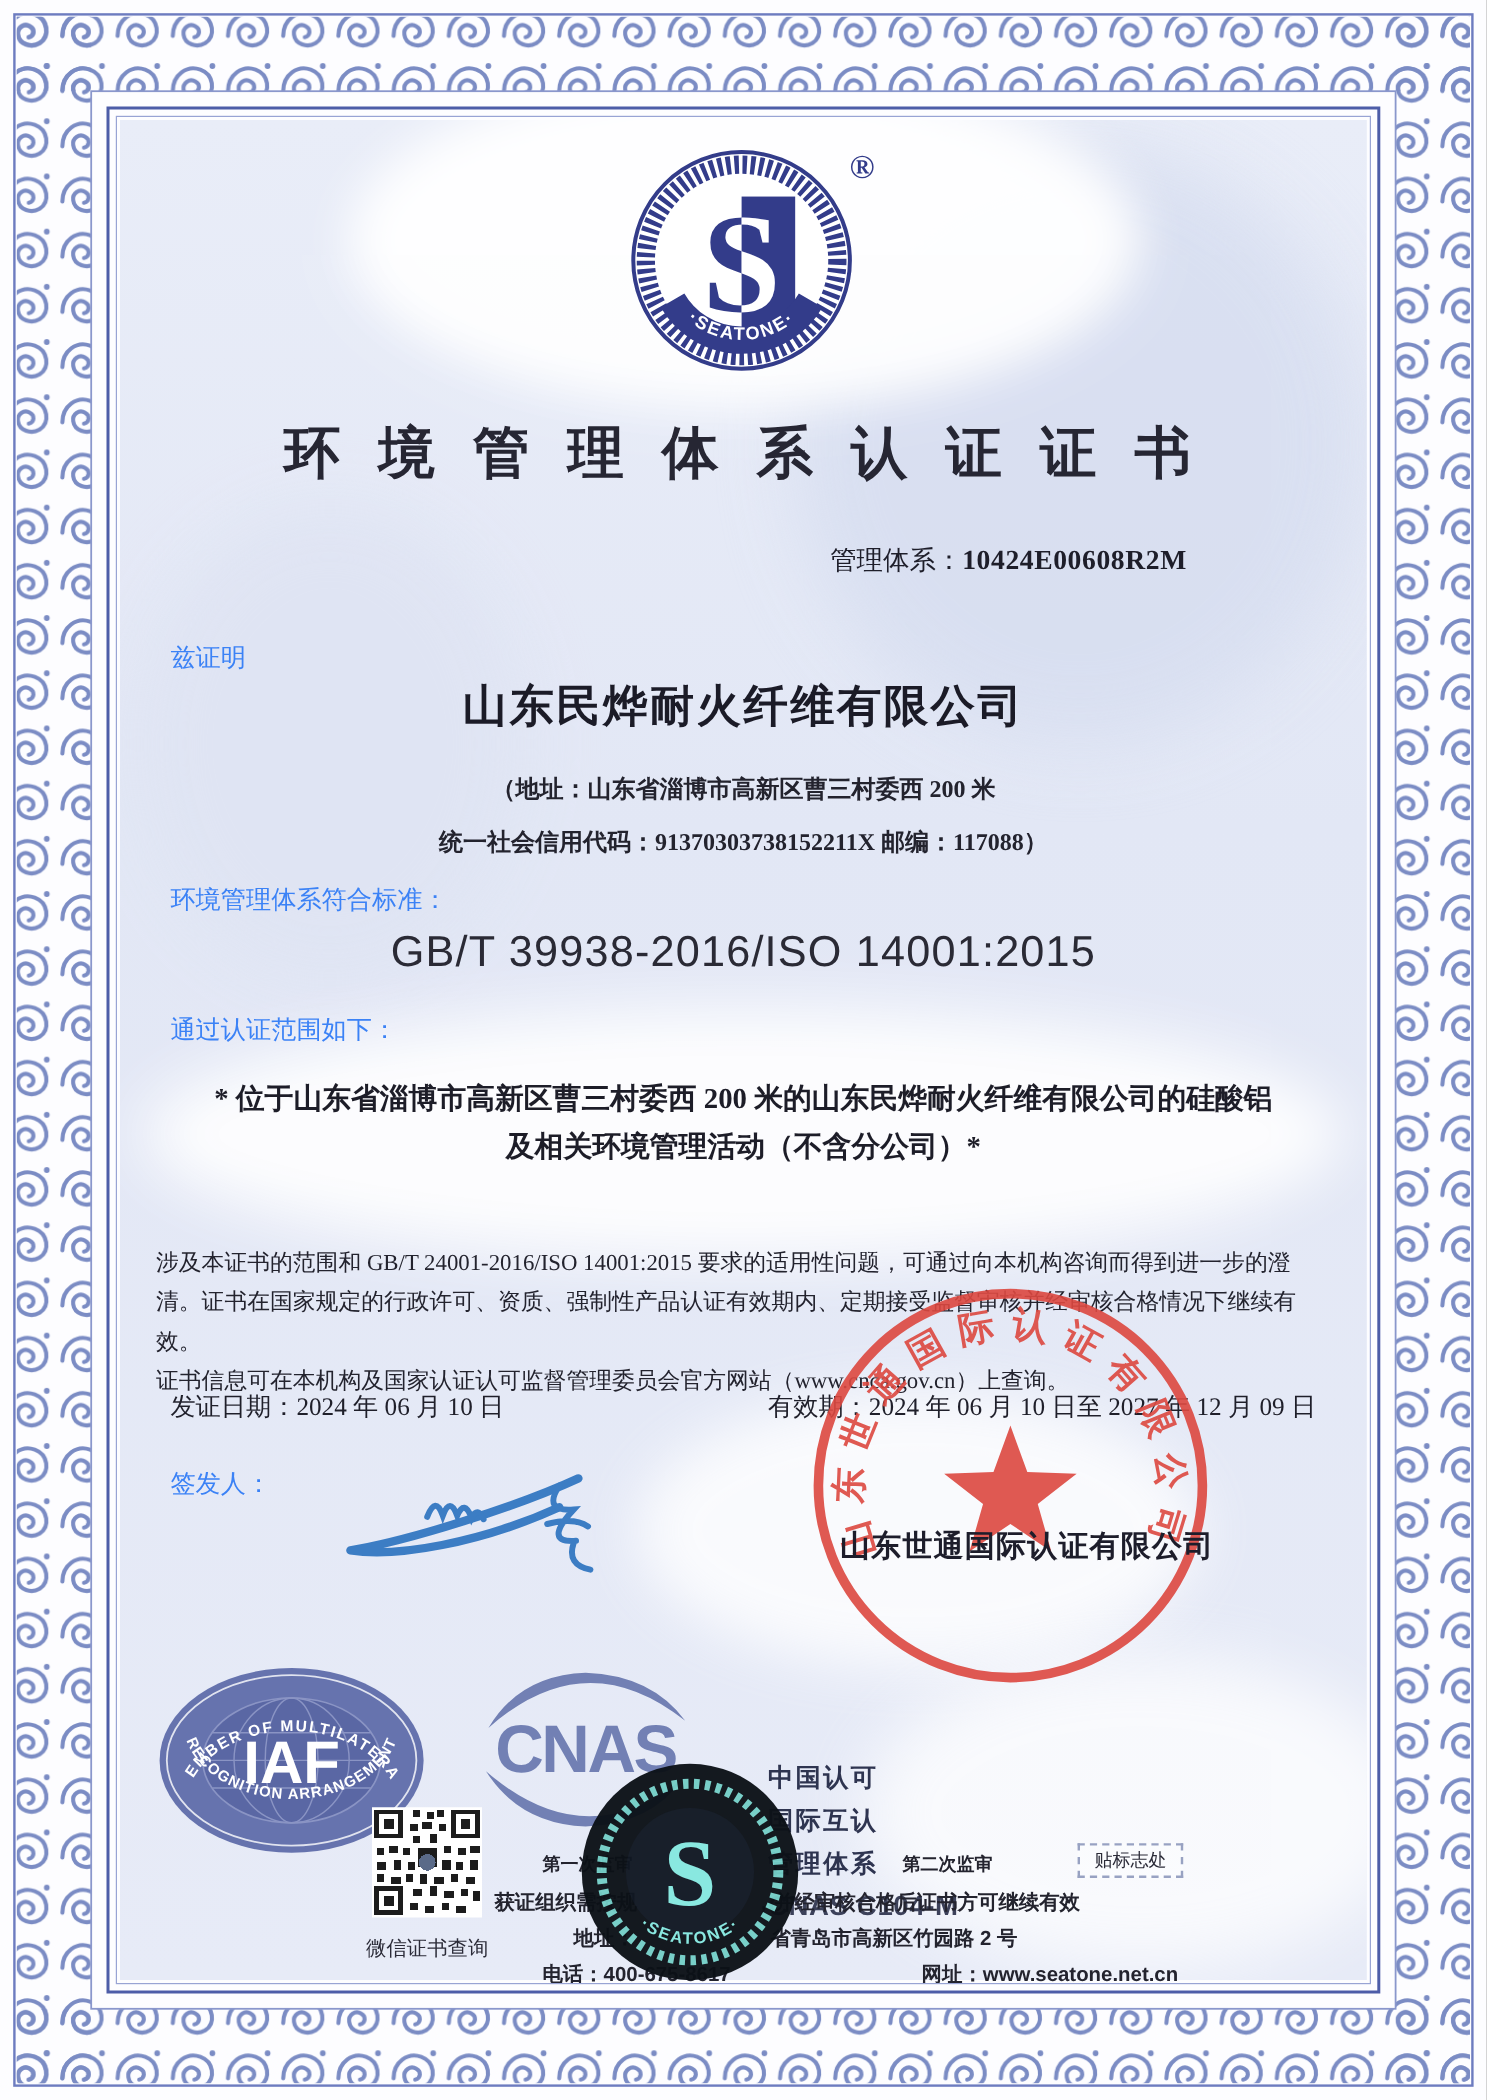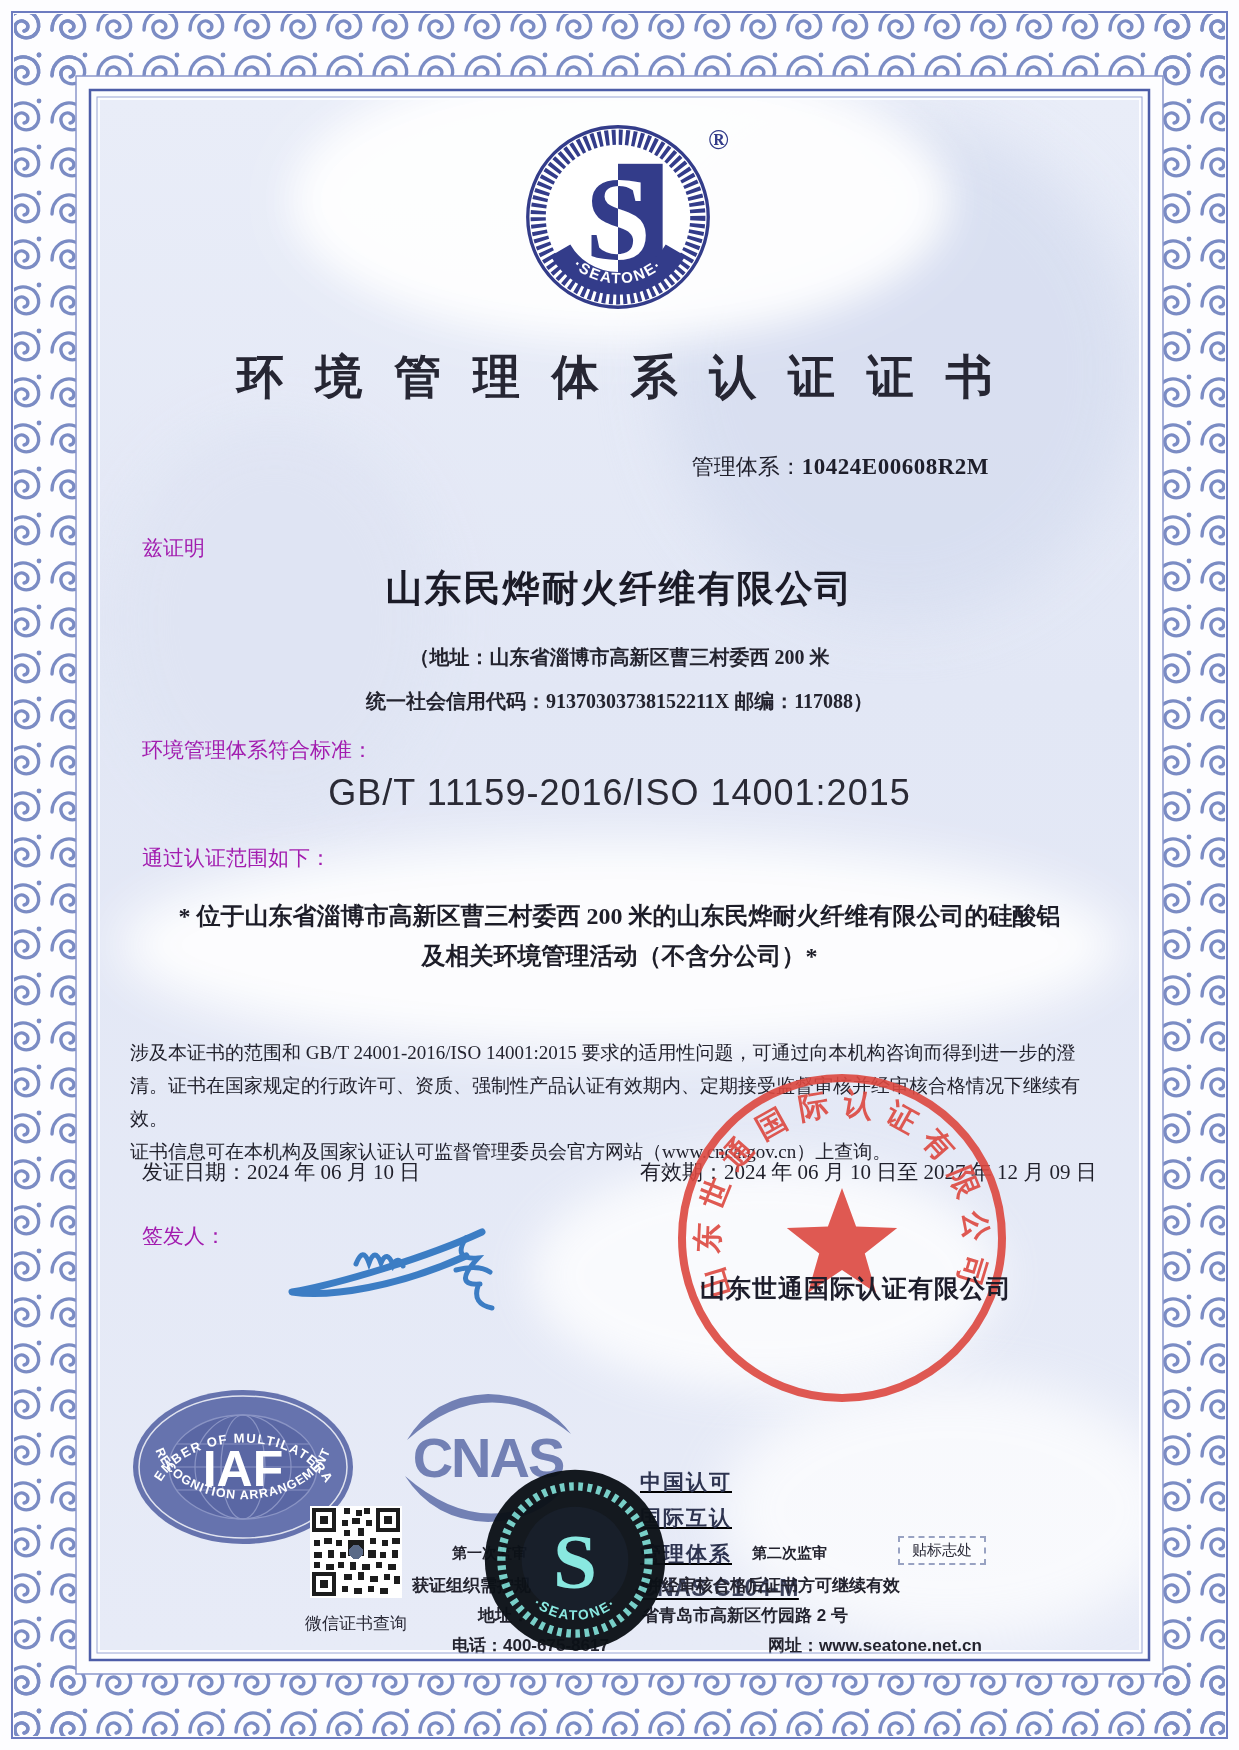--- a/index.html
+++ b/index.html
@@ -10,21 +10,21 @@
   .bgwash{position:absolute;left:100px;top:100px;width:1039px;height:1550px;overflow:hidden;z-index:0;
           background:linear-gradient(180deg,#e9edf8 0%,#e2e7f5 38%,#e7ebf7 100%);}
   .blob{position:absolute;border-radius:50%;}
   
   .bordersvg{position:absolute;left:0;top:0;z-index:6;pointer-events:none;}
   .content{position:absolute;left:0;top:0;width:1239px;height:1750px;z-index:2;}
   .ctr{left:110px;width:1019px;text-align:center;}
   .title{top:346px;font-size:47px;font-weight:bold;letter-spacing:10px;color:#262633;}
   .certno{top:452px;right:250px;font-size:22px;color:#1e1e2a;}
   .certno b{font-size:23px;letter-spacing:.5px;}
-  .lbl{font-size:21px;color:#a21caf;}
+  .lbl{font-size:21px;color:#3b82f6;}
   .company{top:564px;font-size:37px;font-weight:bold;color:#1b1b27;letter-spacing:2px;}
   .addr{top:644px;font-size:20px;font-weight:bold;color:#23232e;}
   .credit{top:688px;font-size:20px;font-weight:bold;color:#23232e;}
   .standard{top:772px;font-size:36px;color:#2a2a35;font-family:"Liberation Sans","DejaVu Sans",sans-serif;letter-spacing:1px;}
   .scope{top:896px;font-size:24px;font-weight:bold;color:#1d1d28;line-height:40px;}
   .notes{left:130px;top:1036px;width:985px;font-size:19px;color:#23232e;line-height:33px;}
   .daterow{font-size:21px;color:#1f1f2a;}
   .issuer{left:700px;top:1272px;font-size:25px;font-weight:bold;color:#1d1d2b;z-index:4;letter-spacing:1px;}
   .sticker{border:2px dashed #98a2c2;padding:3px 12px;font-size:15px;color:#2b2b38;background:rgba(255,255,255,.35);}
   .foot{font-family:"Liberation Sans","DejaVu Sans",sans-serif;color:#23232e;font-weight:bold;}
@@ -94,21 +94,21 @@
     <div class="abs certno">
       <span>管理体系：</span><b>10424E00608R2M</b>
     </div>
 
     <div class="abs lbl" style="left:142px;top:534px;">兹证明</div>
     <div class="abs ctr company">山东民烨耐火纤维有限公司</div>
     <div class="abs ctr addr">（地址：山东省淄博市高新区曹三村委西 200 米</div>
     <div class="abs ctr credit">统一社会信用代码：91370303738152211X 邮编：117088）</div>
 
     <div class="abs lbl" style="left:142px;top:736px;">环境管理体系符合标准：</div>
-    <div class="abs ctr standard">GB/T 11159-2016/ISO 14001:2015</div>
+    <div class="abs ctr standard">GB/T 39938-2016/ISO 14001:2015</div>
 
     <div class="abs lbl" style="left:142px;top:844px;">通过认证范围如下：</div>
     <div class="abs ctr scope">
       <div>* 位于山东省淄博市高新区曹三村委西 200 米的山东民烨耐火纤维有限公司的硅酸铝</div>
       <div>及相关环境管理活动（不含分公司）*</div>
     </div>
 
     <div class="abs notes">
       <div>涉及本证书的范围和 GB/T 24001-2016/ISO 14001:2015 要求的适用性问题，可通过向本机构咨询而得到进一步的澄</div>
       <div>清。证书在国家规定的行政许可、资质、强制性产品认证有效期内、定期接受监督审核并经审核合格情况下继续有效。</div>
@@ -156,21 +156,21 @@
         <textPath href="#iafBottom" startOffset="50%" text-anchor="middle">RECOGNITION ARRANGEMENT</textPath>
       </text>
     </svg>
 
     <svg class="abs" style="left:393px;top:1384px;" width="190" height="148" viewBox="0 0 190 148">
       <path d="M 14,56 Q 95,-16 178,50 Q 150,12 95,10 Q 40,12 14,56 Z" fill="#7280b4"></path>
       <path d="M 12,92 Q 95,164 176,98 Q 150,136 95,138 Q 40,136 12,92 Z" fill="#7280b4"></path>
       <text x="95" y="93" font-size="56" font-weight="bold" text-anchor="middle" fill="#7280b4" font-family="Liberation Sans, sans-serif" letter-spacing="-2">CNAS</text>
     </svg>
 
-    <div class="abs cnasblock" style="left:640px;top:1464px;text-decoration:underline;">
+    <div class="abs cnasblock" style="left:640px;top:1464px;">
       <div class="cnas-cn">中国认可</div>
       <div class="cnas-cn">国际互认</div>
       <div class="cnas-cn">管理体系</div>
       <div class="cnas-en">CNAS C104-M</div>
     </div>
 
     <svg class="abs" style="left:310px;top:1506px;" width="92" height="92" viewBox="0 0 92 92" shape-rendering="crispEdges">
       <rect x="0" y="0" width="92" height="92" fill="#ffffff"></rect>
       <g fill="#1c1c1c">
         <rect x="2" y="2" width="24" height="24"></rect>

